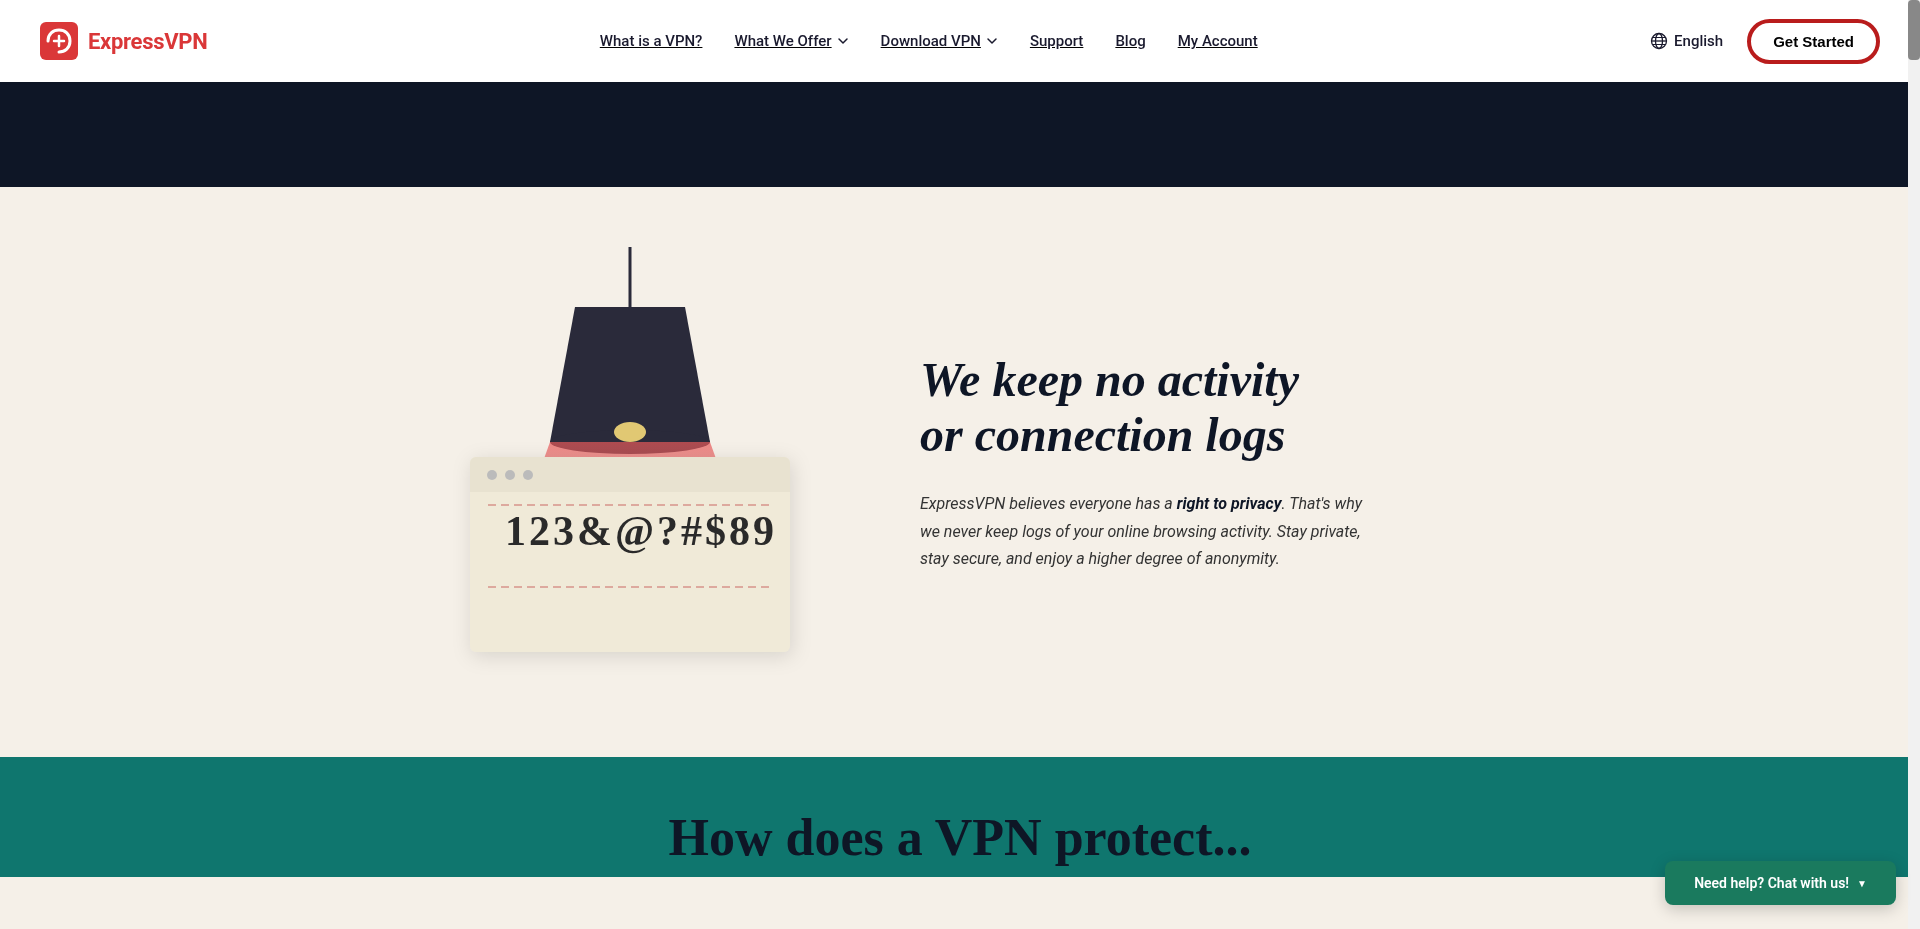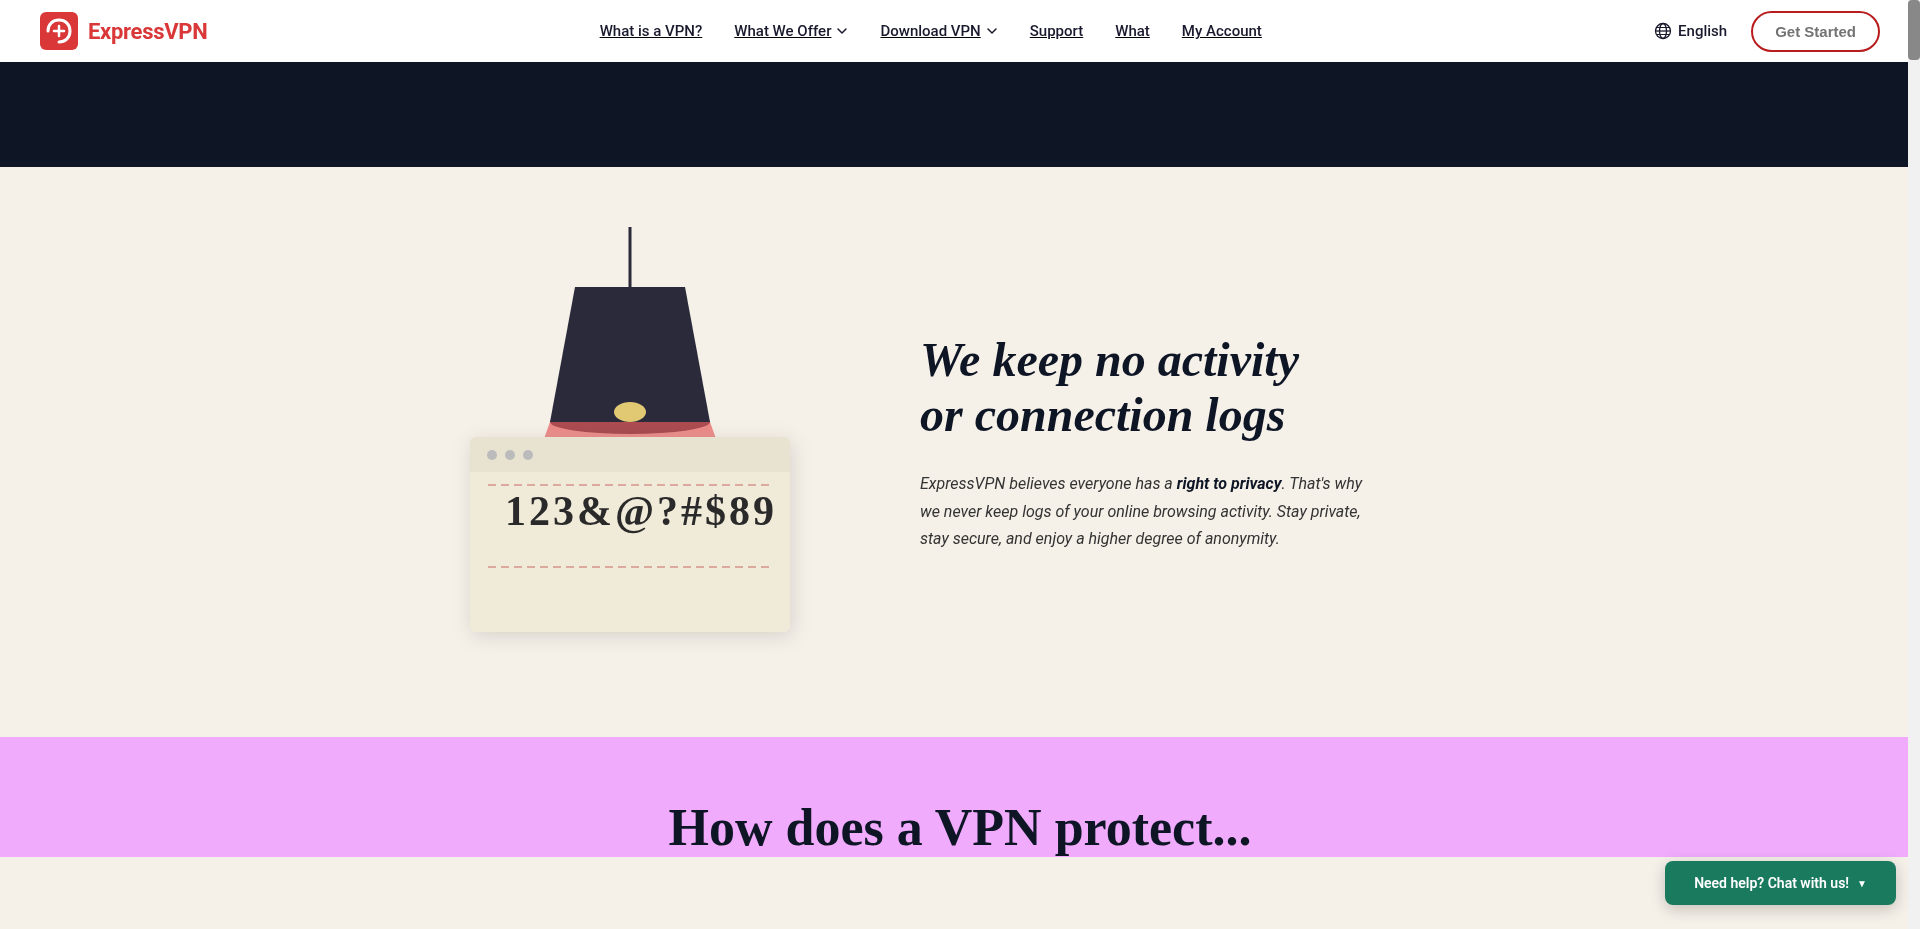--- a/index.html
+++ b/index.html
@@ -10,21 +10,21 @@
 
     body {
       font-family: -apple-system, BlinkMacSystemFont, 'Segoe UI', Roboto, sans-serif;
       background: #f5f0e8;
       overflow-x: hidden;
     }
 
     
     header {
       background: #fff;
-      height: 62px;
+      height: 82px;
       display: flex;
       align-items: center;
       justify-content: space-between;
       padding: 0 40px;
       position: relative;
       z-index: 100;
       box-shadow: 0 1px 3px rgba(0,0,0,0.05);
     }
 
     .logo-area {
@@ -85,24 +85,24 @@
       font-weight: 500;
       cursor: pointer;
     }
 
     .globe-icon {
       width: 18px;
       height: 18px;
     }
 
     .get-started-btn {
-      border: 2px solid #b91c1c;
+      border: 4px solid #b91c1c;
       border-radius: 24px;
       padding: 10px 22px;
-      color: #737373;
+      color: #000000;
       font-size: 15px;
       font-weight: 600;
       background: transparent;
       cursor: pointer;
       white-space: nowrap;
     }
 
     
     .dark-banner {
       background: #0e1626;
@@ -158,26 +158,26 @@
       color: #333;
     }
 
     .section-description .highlight {
       font-weight: 700;
       color: #0e1626;
     }
 
     
     .bottom-section {
-      background: #f0abfc;
+      background: #0f766e;
       padding: 40px 0 0;
       min-height: 120px;
       display: flex;
       justify-content: center;
-      align-items: flex-end;
+      align-items: center;
     }
 
     .bottom-title {
       font-size: 52px;
       font-weight: 800;
       color: #0e1626;
       font-family: Georgia, 'Times New Roman', serif;
       text-align: center;
     }
 
@@ -257,21 +257,21 @@
         <path d="M2 4 L6 8 L10 4" stroke="#1a1a2e" stroke-width="1.5" stroke-linecap="round" stroke-linejoin="round"></path>
       </svg>
     </a>
     <a class="nav-link">
       <span>Download VPN</span>
       <svg class="chevron-down" viewBox="0 0 12 12" fill="none">
         <path d="M2 4 L6 8 L10 4" stroke="#1a1a2e" stroke-width="1.5" stroke-linecap="round" stroke-linejoin="round"></path>
       </svg>
     </a>
     <a class="nav-link">Support</a>
-    <a class="nav-link">What</a>
+    <a class="nav-link">Blog</a>
     <a class="nav-link">My Account</a>
   </nav>
 
   <div class="nav-right">
     <div class="lang-btn">
       <svg class="globe-icon" viewBox="0 0 18 18" fill="none" xmlns="http://www.w3.org/2000/svg">
         <circle cx="9" cy="9" r="7.5" stroke="#1a1a2e" stroke-width="1.3"></circle>
         <ellipse cx="9" cy="9" rx="3.5" ry="7.5" stroke="#1a1a2e" stroke-width="1.3"></ellipse>
         <line x1="1.5" y1="9" x2="16.5" y2="9" stroke="#1a1a2e" stroke-width="1.3"></line>
         <line x1="2.5" y1="5.5" x2="15.5" y2="5.5" stroke="#1a1a2e" stroke-width="1"></line>

